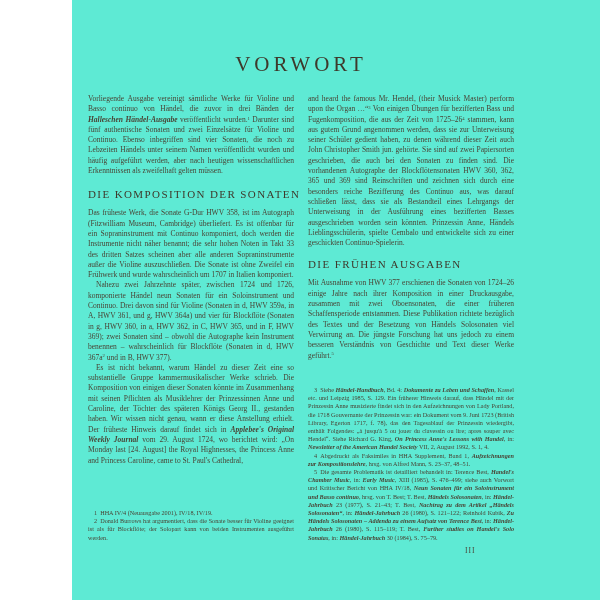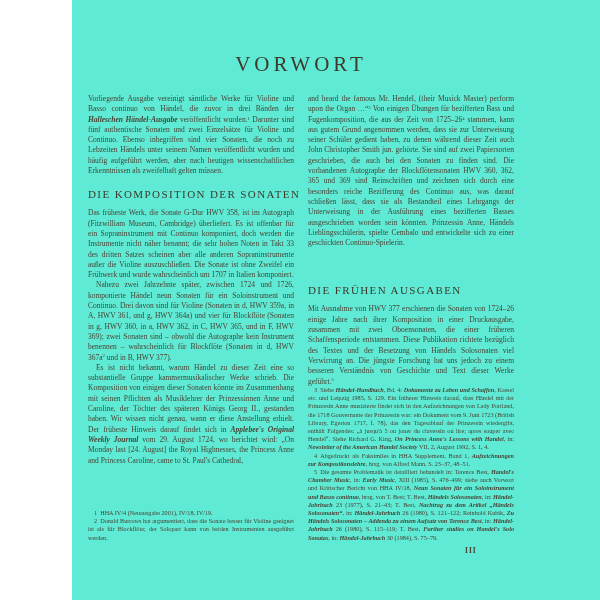--- a/index.html
+++ b/index.html
@@ -56,21 +56,21 @@
   .indent { text-indent: 8px; }
   .heading {
     margin: 12px 0 8px 0;
     text-align: left;
     font-size: 11px;
     font-weight: 400;
     letter-spacing: 1.4px;
     color: #3e392b;
     white-space: nowrap;
   }
-  .mt-lg { margin-top: 36px; }
+  .mt-lg { margin-top: 10px; }
   .footnotes {
     position: absolute;
     left: 0;
     right: 0;
   }
   .fn-left  { top: 415px; }
   .fn-right { top: 292px; }
   .fn {
     margin: 0;
     font-size: 6.2px;
@@ -86,21 +86,20 @@
     top: -0.45em;
     line-height: 0;
   }
   .pagenum {
     position: absolute;
     left: 393px;
     top: 546px;
     font-size: 7.5px;
     letter-spacing: 1px;
     color: #4a4435;
-    font-weight: bold;
   }
 </style>
 </head>
 <body>
 
 <div class="paper">
   <div class="content">
 
     <h1 class="title">VORWORT</h1>
 

